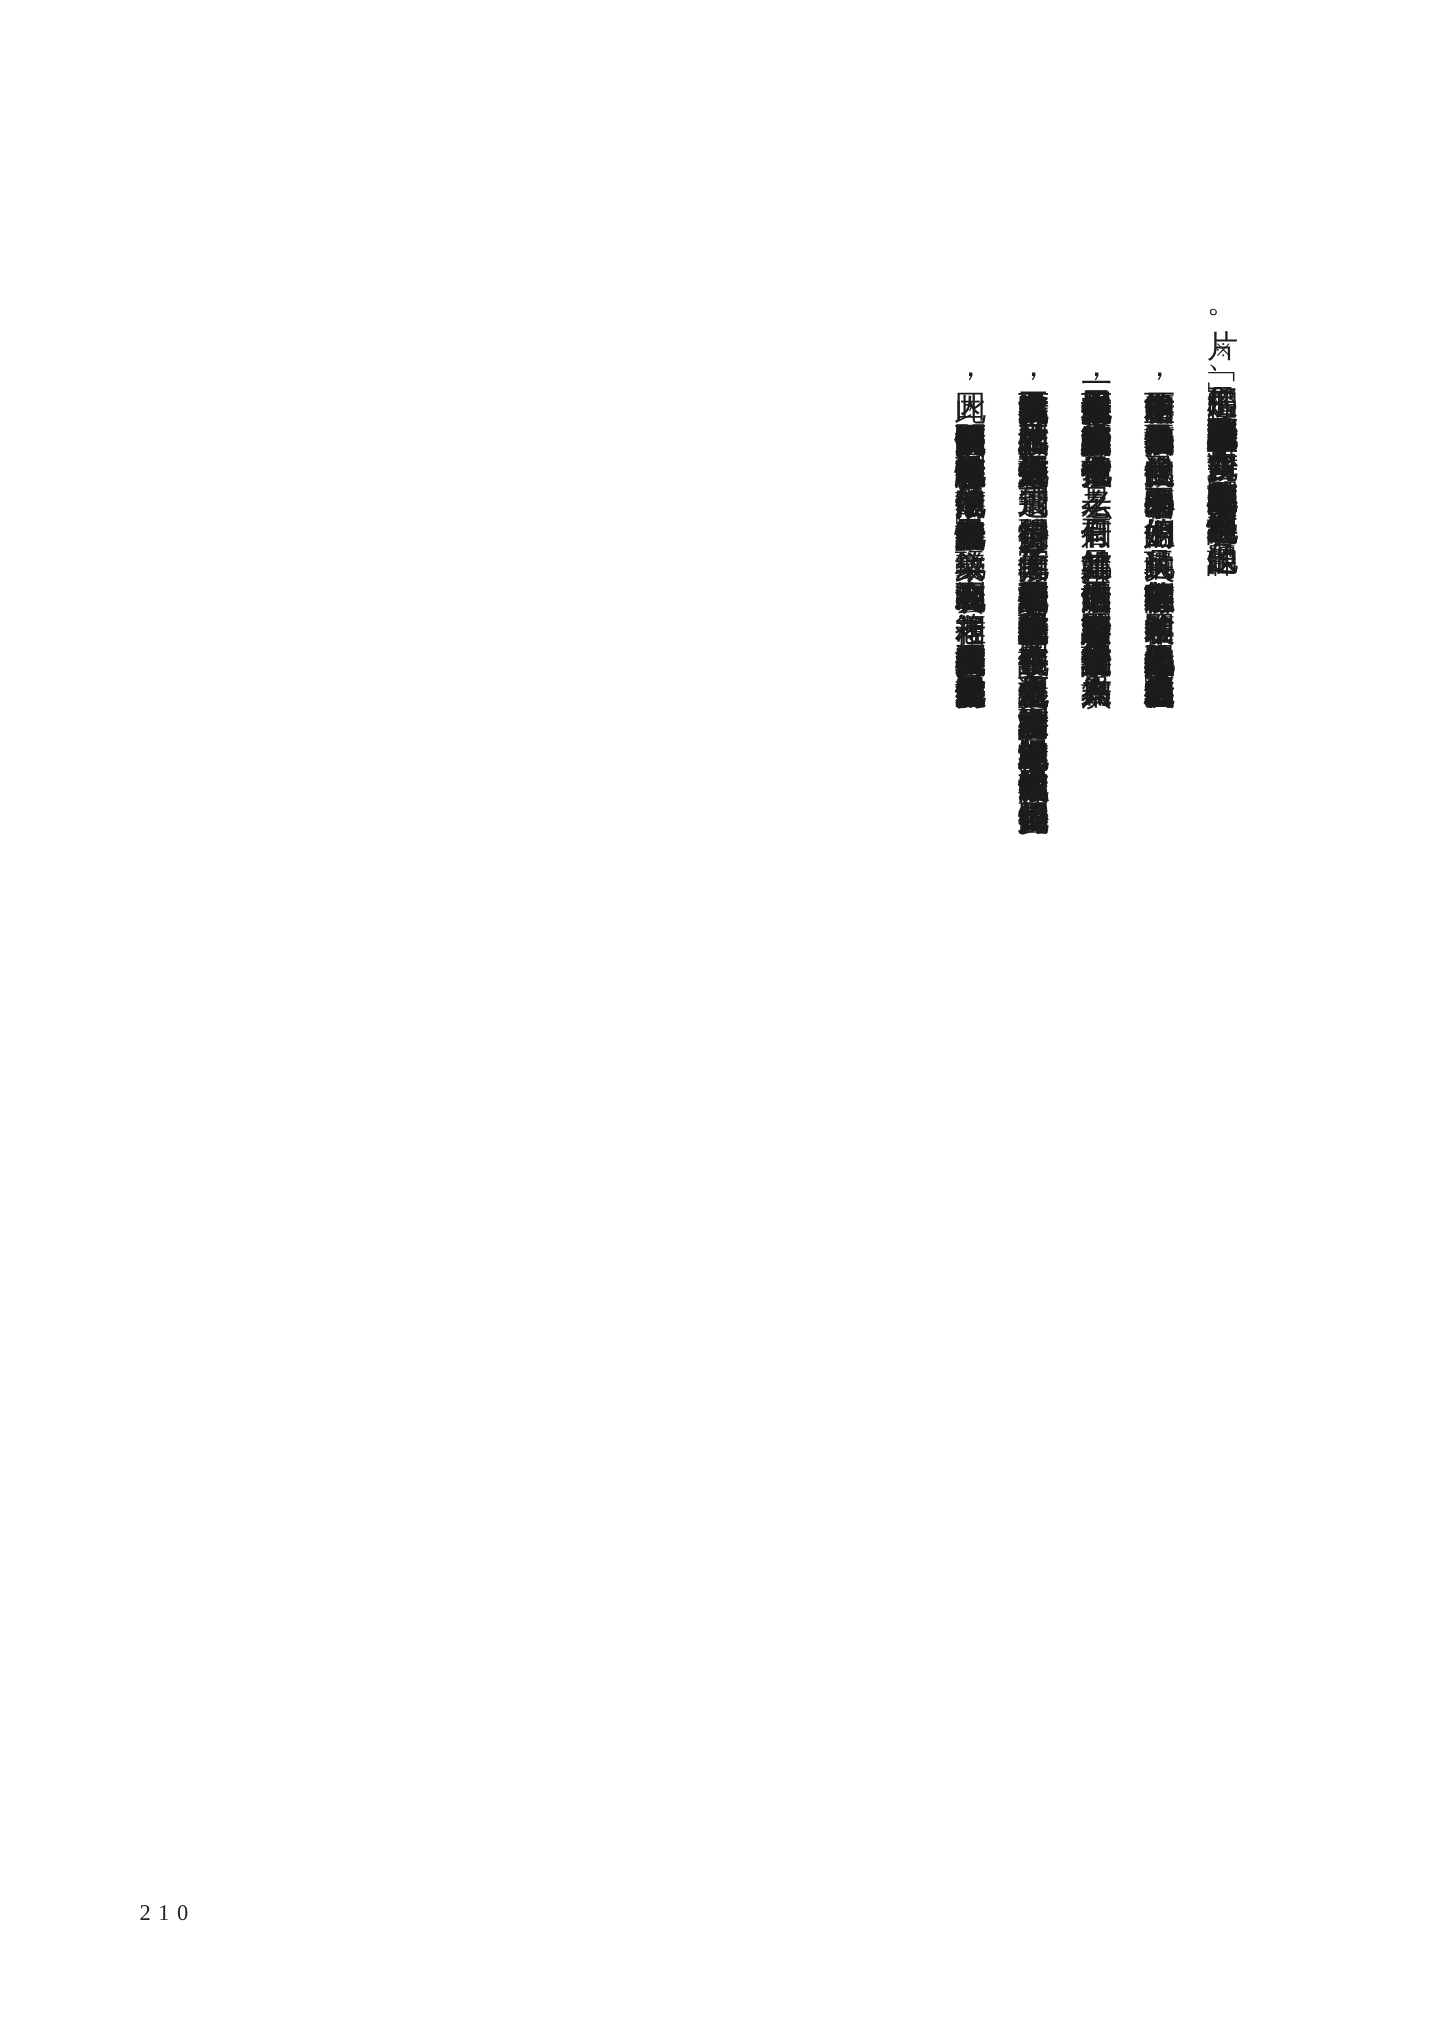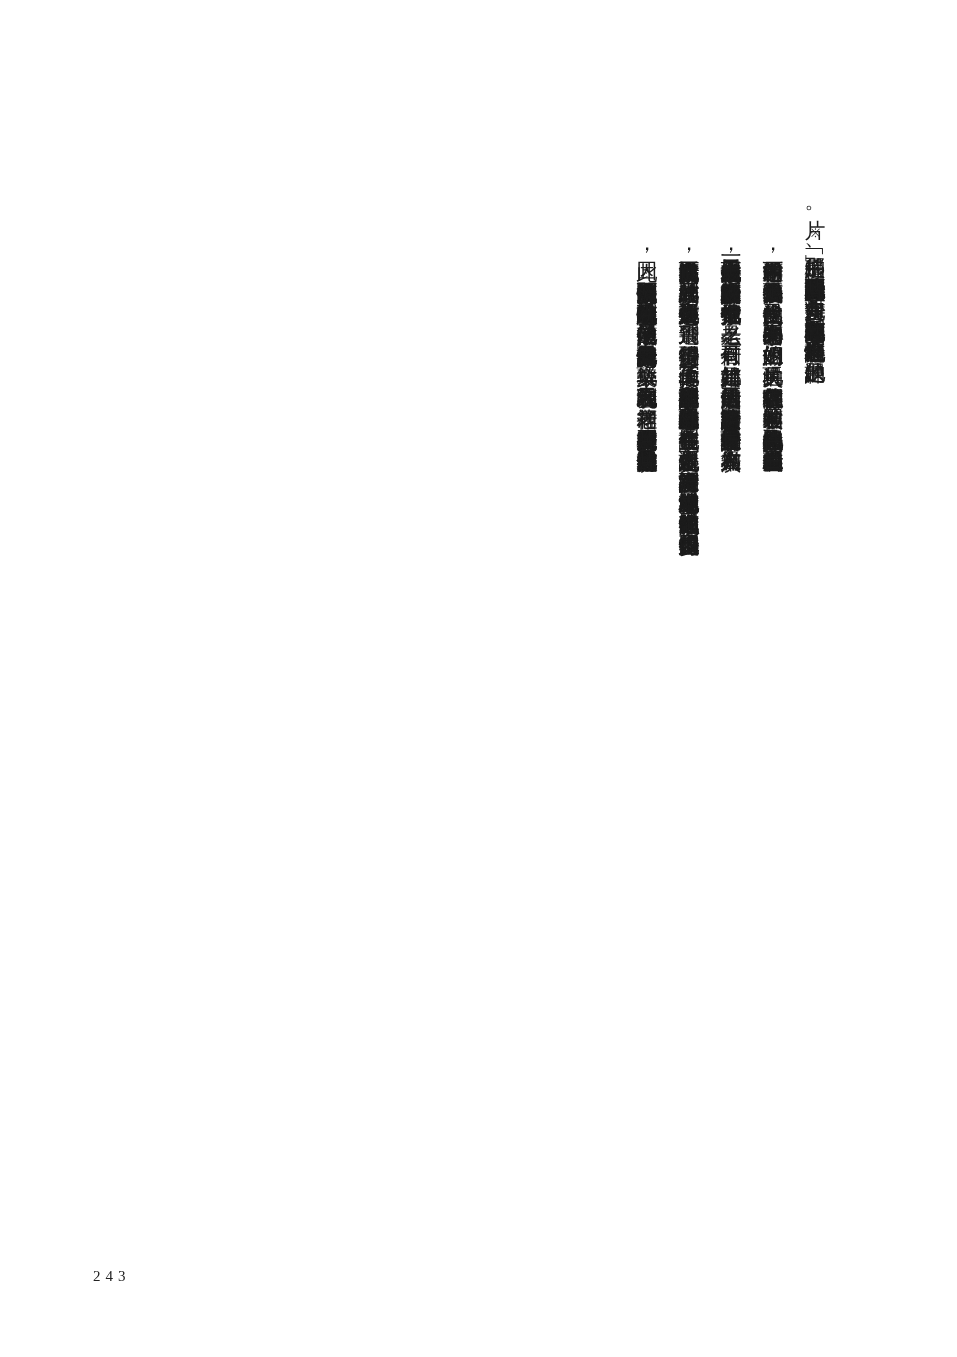--- a/index.html
+++ b/index.html
@@ -63,14 +63,14 @@
 <body>
 
 <div class="page">
   <div class="text-body">
       <p class="para"><span class="seg-normal">片。</span><span class="seg-ref">※</span><span class="seg-normal">「那是這樣的」、「其實是那樣的」少年安西水丸想要認真地不斷解說那些月光照亮的照片。對少年安西水丸而言，公開這本有著藍色月亮標記的心之相簿，悄悄地在觀者耳邊不停地解說，是他的課題。</span></p>
       <p class="para indent"><span class="seg-normal">古老而厚重的相簿中，吹拂著祭典過後憂傷的風。已往生的父親肖像、不知去向的小學老師和同學、出嫁的姐姐們、遺失的玩具，它們隱含著各式各樣的故事，一同被裝進相簿中。就連自己的小學入學典禮紀念照也一樣，看它就是在看「已經喪失的那個自己」。</span></p>
       <p class="para indent"><span class="seg-normal">安西水丸一九四二年七月二十二日出生於東京赤坂，父親是在赤坂經營建築設計事務所的渡邊福次郎。他在家中七個孩子裡排行第七，是老么。只有一個哥哥，其餘都是姐姐。這個哥哥是已故的渡邊一男，曾開設渡邊一男建築設計事務所，並擔任店鋪設計家協會</span><span class="seg-small">（現為「日本商業環境設計協會」）</span><span class="seg-normal">理事長，在業界廣為人知。</span></p>
       <p class="para indent"><span class="seg-normal">父親福次郎在安西水丸三歲時過世，直接的死因是肺結核，不過在那之前他碰上火藥爆炸意外，遭到震飛，身體變得很虛弱。他接了軍方的工作，到千葉海岸設計艦砲射擊用的碉堡，結果在監督現場工程時碰上火藥大爆炸的意外。該事件發生在一九四二年，也就是安西水丸誕生那年。據說當時有許多人遭到活埋，屍體在港口的混凝土地上堆積如山。渡邊福次郎在屍體山中勉強保住了一命，但身體因此變得很虛弱。</span></p>
       <p class="para indent"><span class="seg-normal">因此，安西水丸幾乎沒有關於父親的回憶，只在母親追憶過往時聽到她嘆息著說：「他是徹頭徹尾的浪蕩子。」據說他父親是愛好摩登風情的時尚男子，豪放玩樂，一天到晚和藝者混在一塊。老相簿裡，留有父親在大正式留聲機前擺姿勢的照片，以及他在日光華嚴瀑布前和遊伴一起裝腔作勢的照片。</span></p>
     </div>
-  <div class="page-number">243</div>
+  <div class="page-number">210</div>
 </div>
 
 </body></html>

